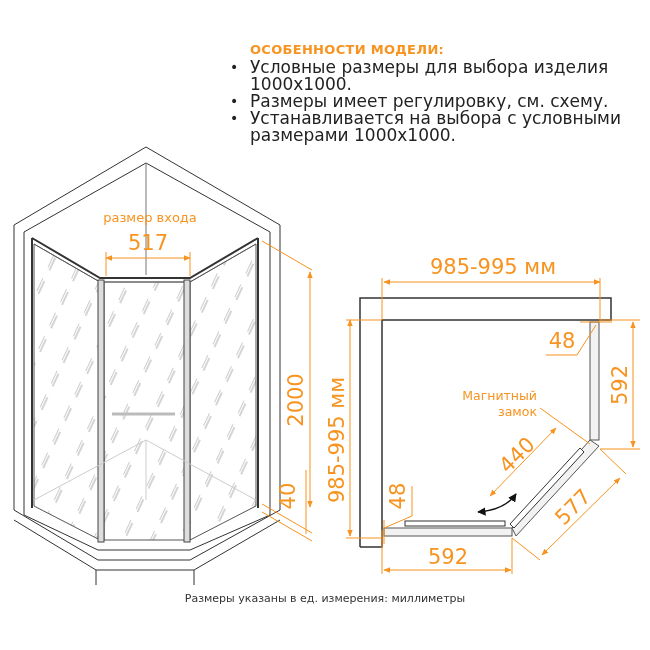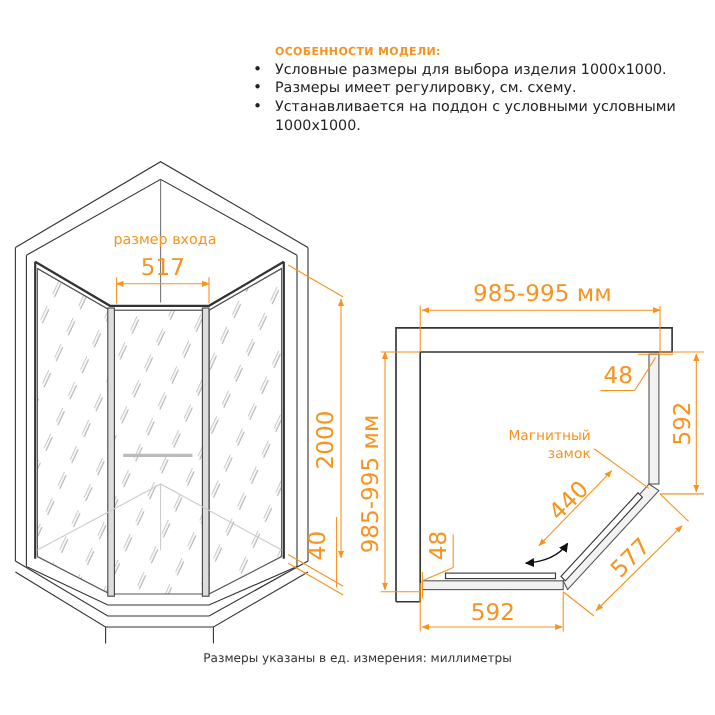--- a/index.html
+++ b/index.html
@@ -1,34 +1,34 @@
 <!DOCTYPE html>
 <html><head>
 <meta charset="utf-8">
 <style>
   html, body { margin:0; padding:0; background:#ffffff; }
   body { width:650px; height:650px; position:relative; overflow:hidden; font-family:"DejaVu Sans", sans-serif; }
   .features { position:absolute; left:228px; top:42px; width:420px; }
-  .features-title { color:#f7931e; font-weight:bold; font-size:10px; letter-spacing:0.3px; margin-left:22px; margin-bottom:2px; }
+  .features-title { color:#f7931e; font-weight:bold; font-size:13px; letter-spacing:0.3px; margin-left:22px; margin-bottom:2px; }
   .features ul { margin:0; padding:0 0 0 22px; list-style:none; }
-  .features li { position:relative; font-size:13px; color:#222; line-height:17px; }
+  .features li { position:relative; font-size:17px; color:#222; line-height:17px; }
   .features li::before { content:"•"; position:absolute; left:-20px; top:0; color:#222; font-size:14px; }
   .footnote { position:absolute; left:0; width:650px; top:592px; text-align:center; font-size:11px; color:#333; }
   svg { position:absolute; left:0; top:0; }
   .dim { fill:#f7931e; font-family:"DejaVu Sans", sans-serif; }
 </style>
 </head>
 <body>
 
 <div class="features">
   <div class="features-title">ОСОБЕННОСТИ МОДЕЛИ:</div>
   <ul>
     <li>Условные размеры для выбора изделия 1000х1000.</li>
     <li>Размеры имеет регулировку, см. схему.</li>
-    <li>Устанавливается на поддон с условными условными 1000х1000.</li>
+    <li>Устанавливается на выбора с условными размерами 1000х1000.</li>
   </ul>
 </div>
 
 <svg width="650" height="650" viewBox="0 0 650 650">
   <defs>
     <marker id="arr" viewBox="0 0 10 10" refX="9" refY="5" markerWidth="7" markerHeight="7" orient="auto-start-reverse">
       <path d="M0,1 L10,5 L0,9 z" fill="#f7931e"></path>
     </marker>
     <marker id="arrk" viewBox="0 0 10 10" refX="9" refY="5" markerWidth="6" markerHeight="6" orient="auto-start-reverse">
       <path d="M0,0 L10,5 L0,10 z" fill="#111"></path>

